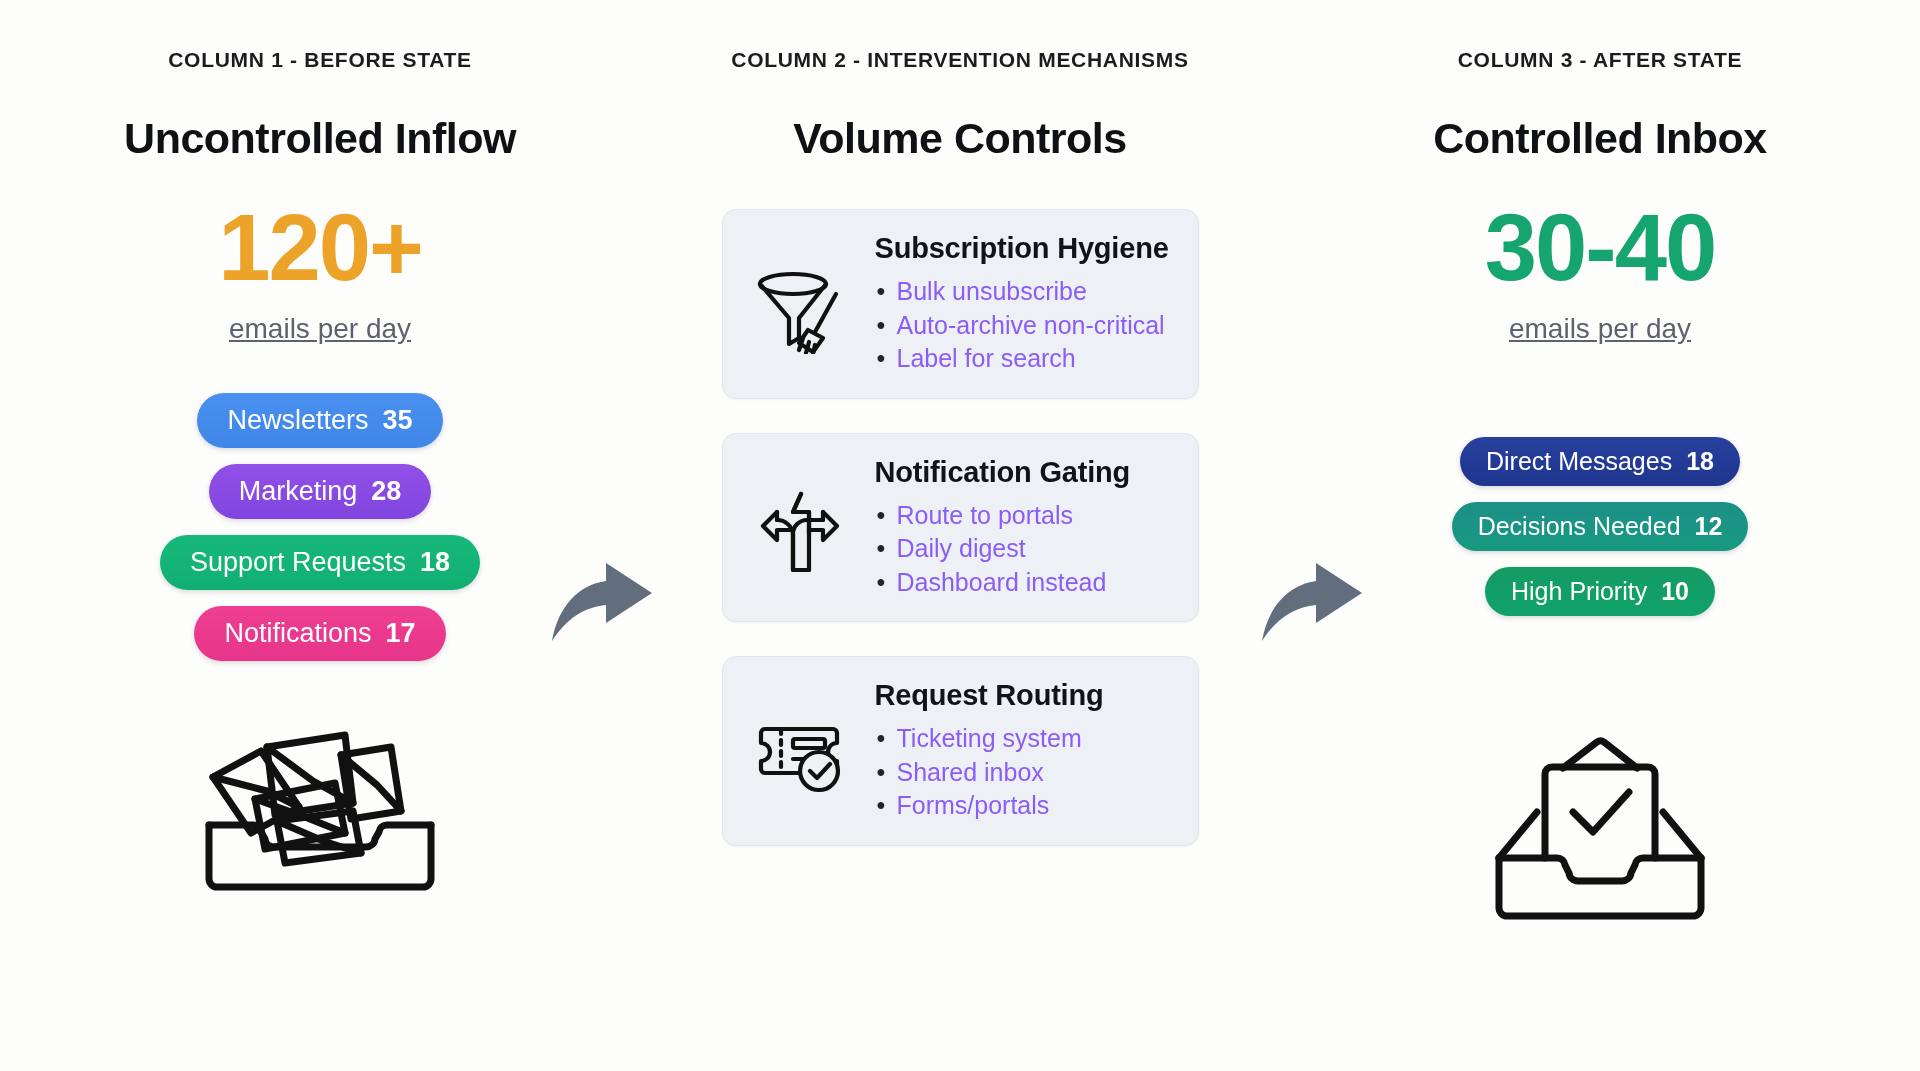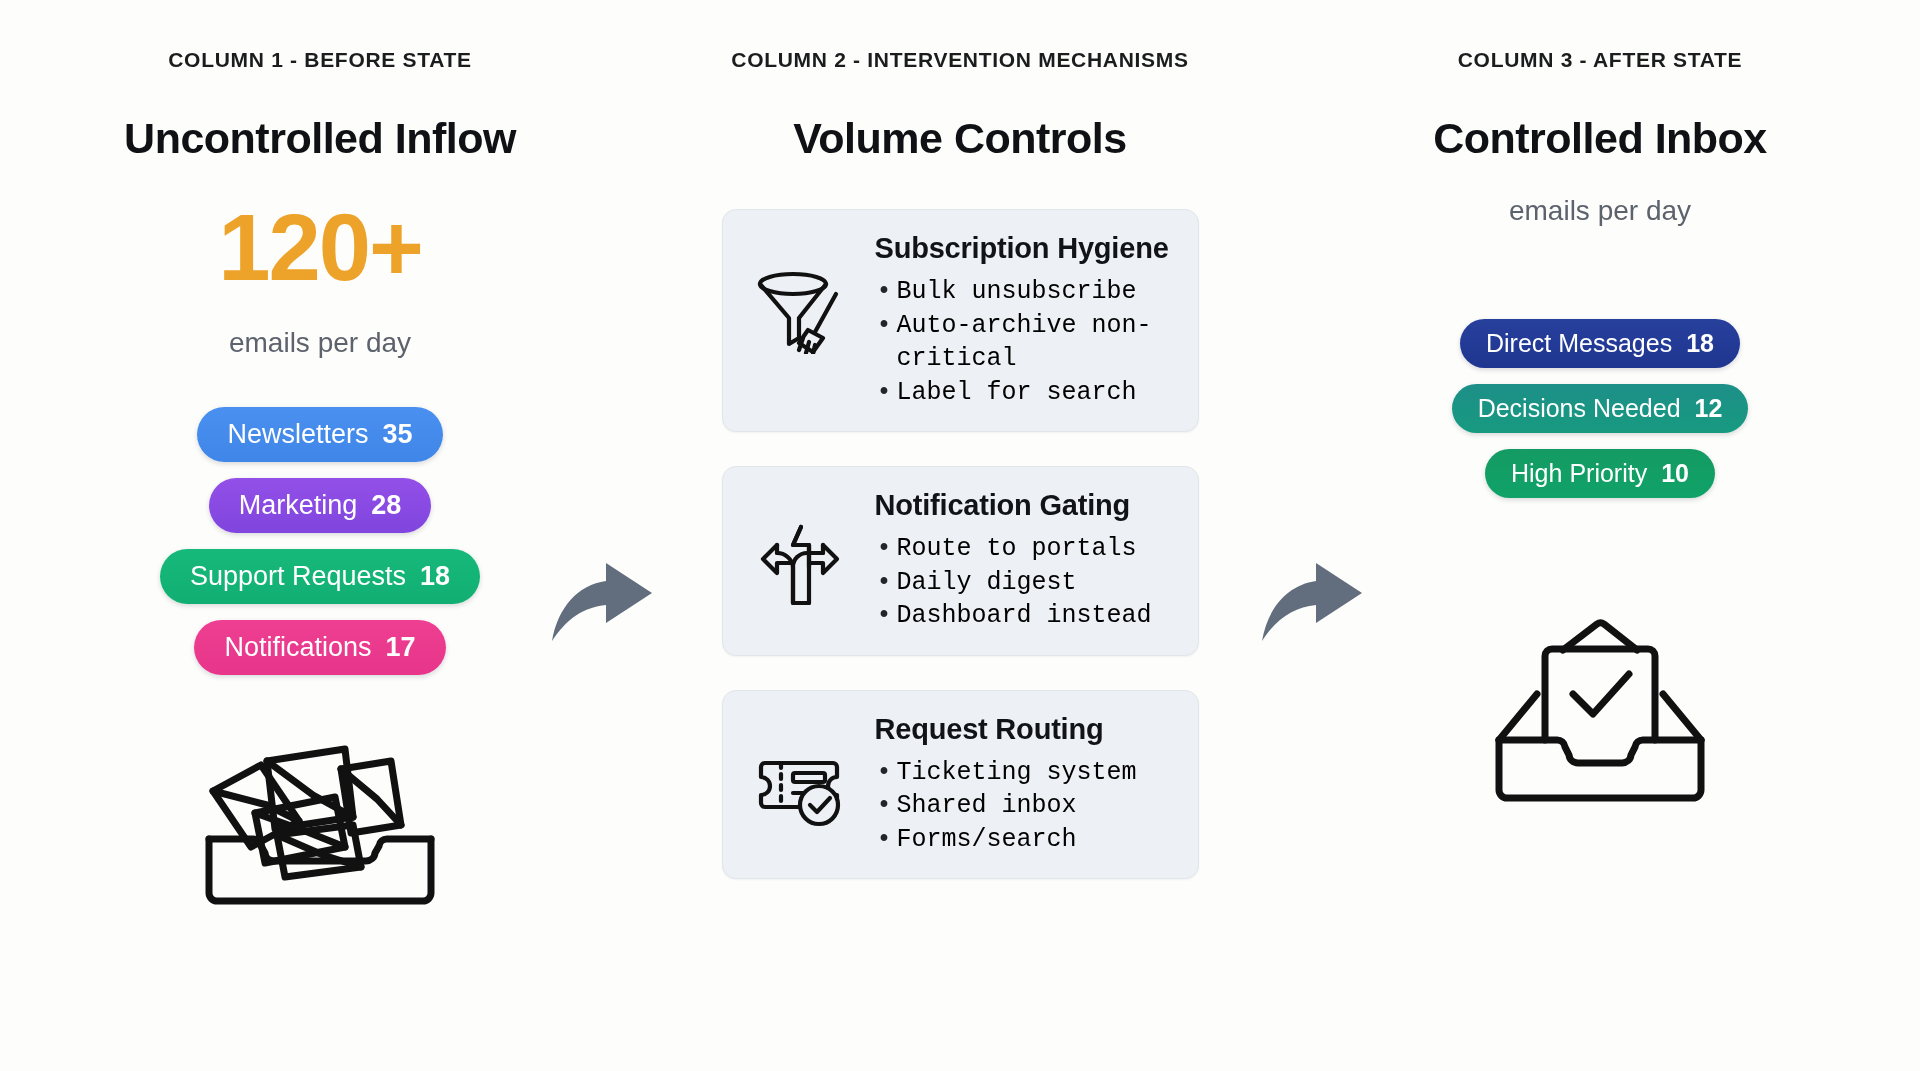--- a/index.html
+++ b/index.html
@@ -46,21 +46,22 @@
     font-weight: 700;
     letter-spacing: -2px;
     line-height: 1;
     margin-top: 38px;
   }
   .metric-before { color: #eda32a; }
   .metric-after  { color: #16a56e; }
   .metric-sub {
     font-size: 28px;
     color: #5d636d;
-    margin-top: 32px;
+    margin-top: 18px;
+    text-decoration: underline;
   }
 
   
   .pill-stack { display: flex; flex-direction: column; align-items: center; gap: 16px; }
   .pill-stack-before { margin-top: 48px; }
   .pill-stack-after  { margin-top: 92px; }
   .pill {
     display: inline-flex;
     align-items: center;
     justify-content: center;
@@ -94,25 +95,24 @@
   .card-title {
     font-size: 29px;
     font-weight: 700;
     color: #111318;
     margin-bottom: 10px;
     letter-spacing: -.2px;
   }
   .card-list { list-style: none; }
   .card-list li {
     font-size: 25px;
-    color: #000000;
+    color: #8b5cf6;
     line-height: 1.34;
     padding-left: 22px;
     position: relative;
-    font-family: Liberation Mono, monospace;
   }
   .card-list li::before {
     content: "•";
     position: absolute;
     left: 2px;
     color: #22262c;
   }
 
   
   .arrow {
@@ -241,31 +241,32 @@
             <path d="M40 54 L66 54"></path>
             <circle cx="66" cy="66" r="19" fill="#edf0f4"></circle>
             <path d="M57 66 L64 73 L77 59"></path>
           </svg>
         </div>
         <div class="card-body">
           <div class="card-title">Request Routing</div>
           <ul class="card-list">
             <li>Ticketing system</li>
             <li>Shared inbox</li>
-            <li>Forms/search</li>
+            <li>Forms/portals</li>
           </ul>
         </div>
       </div>
 
     </div>
   </div>
 
   <div class="col col-3">
     <div class="kicker">COLUMN 3 - AFTER STATE</div>
     <div class="col-title">Controlled Inbox</div>
+    <div class="metric metric-after">30-40</div>
     <div class="metric-sub">emails per day</div>
 
     <div class="pill-stack pill-stack-after">
       <div class="pill pill-sm" style="background:linear-gradient(180deg,#27409c,#1f3690);">
         <span>Direct Messages</span>
         <span class="pill-count">18</span>
       </div>
       <div class="pill pill-sm" style="background:linear-gradient(180deg,#1d8f88,#179a80);">
         <span>Decisions Needed</span>
         <span class="pill-count">12</span>

